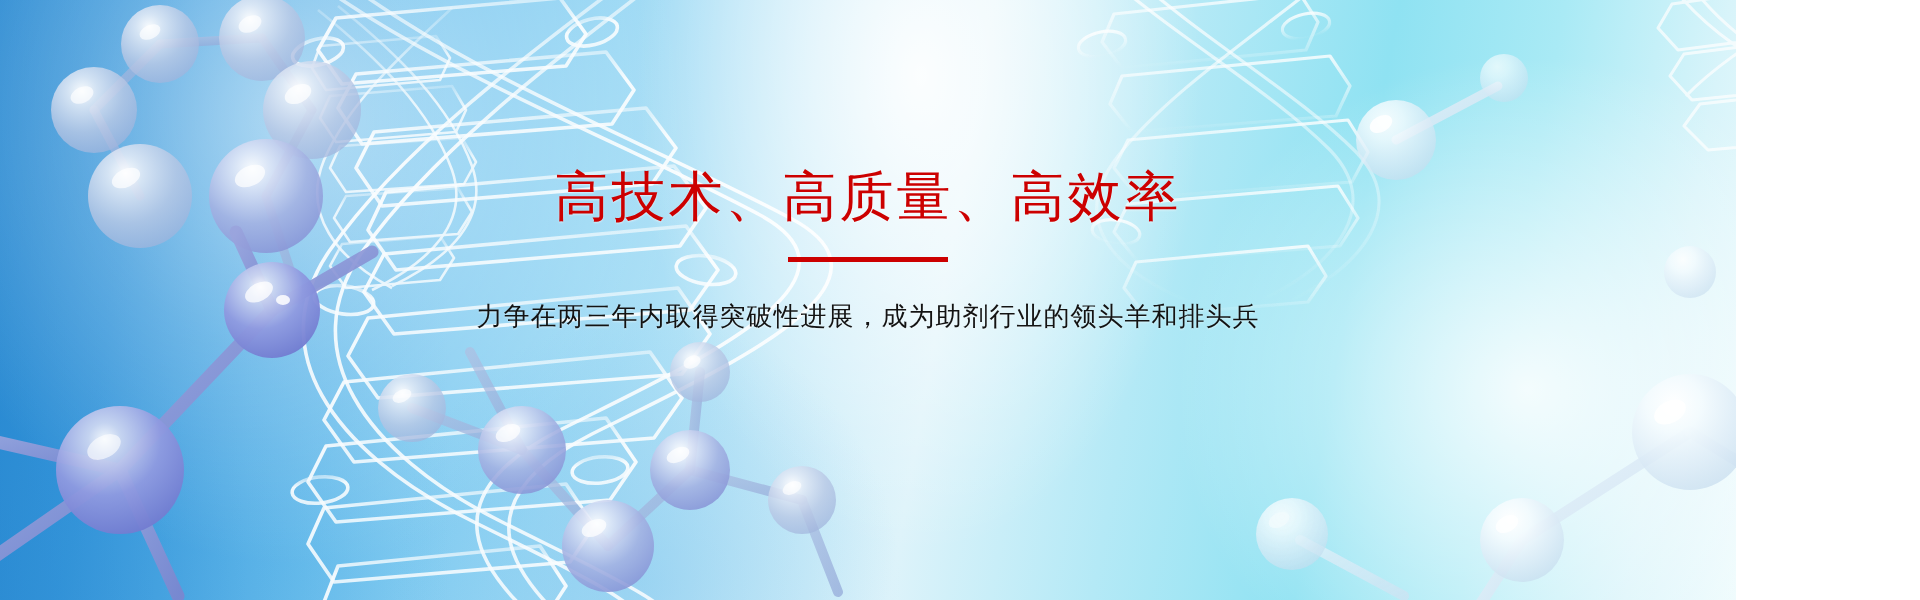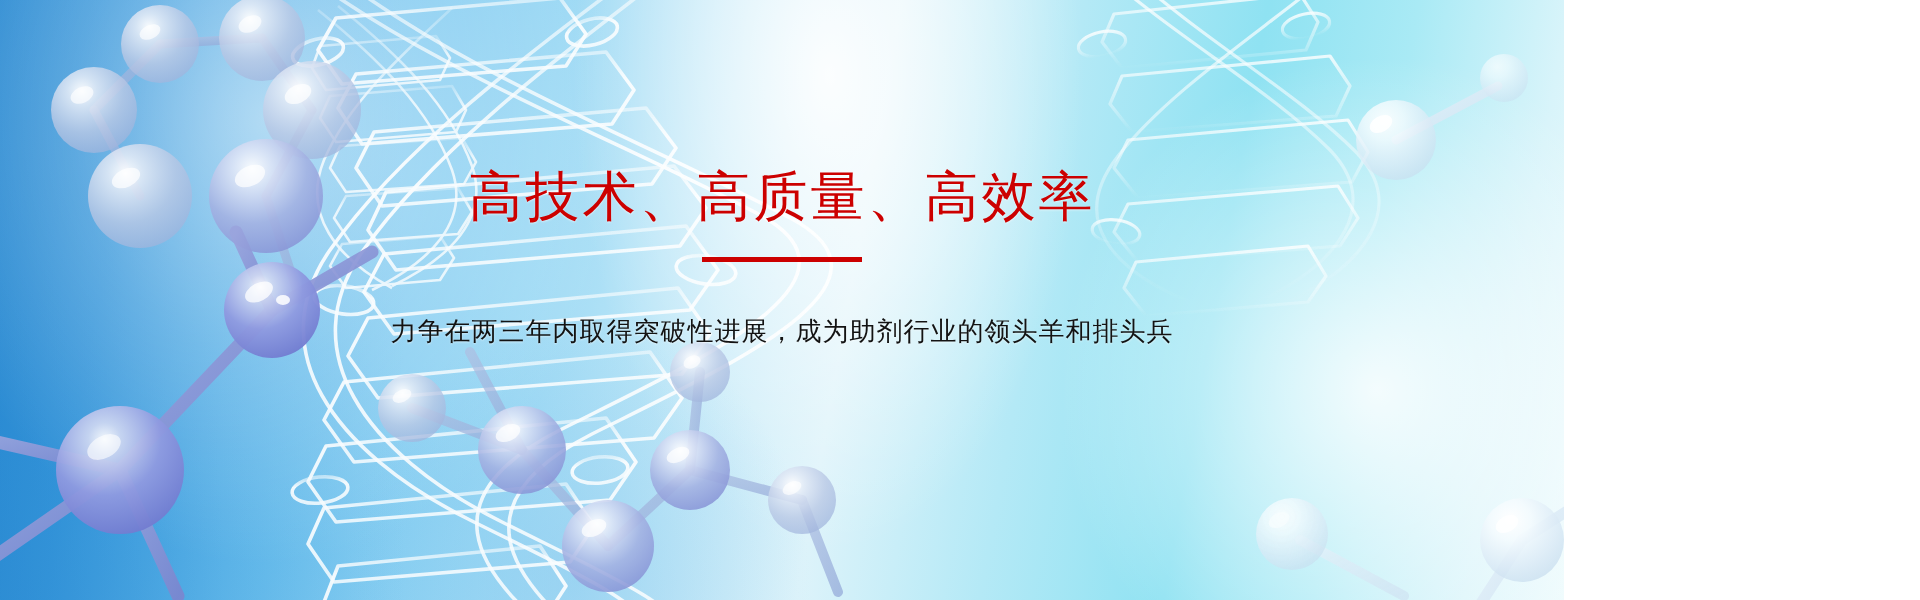--- a/index.html
+++ b/index.html
@@ -1,20 +1,20 @@
 <!DOCTYPE html>
 <html><head>
 <meta charset="utf-8">
 <style>
   * { margin:0; padding:0; box-sizing:border-box; }
   html,body { width:1920px; height:600px; overflow:hidden; background:#fff; }
 
   #banner{
     position:relative;
-    width:1564px; height:600px;
+    width:1736px; height:600px;
     overflow:hidden;
     font-family:"Liberation Sans","DejaVu Sans",sans-serif;
   }
 
   
   .bg-base{
     position:absolute; inset:0;
     background:linear-gradient(100deg,
        #2f96dd 0%,
        #3ea2e4 9%,
@@ -77,21 +77,21 @@
     font-weight:400;
     white-space:nowrap;
     text-shadow:0 1px 2px rgba(255,255,255,.55);
   }
   .divider{
     margin-top:32px;
     width:160px; height:5px;
     background:#cc0000;
   }
   .subtitle{
-    margin-top:52px;
+    margin-top:37px;
     color:#131313;
     font-size:26px;
     letter-spacing:1px;
     white-space:nowrap;
     font-weight:400;
     text-shadow:0 1px 2px rgba(255,255,255,.5);
   }
 </style>
 </head>
 <body>

